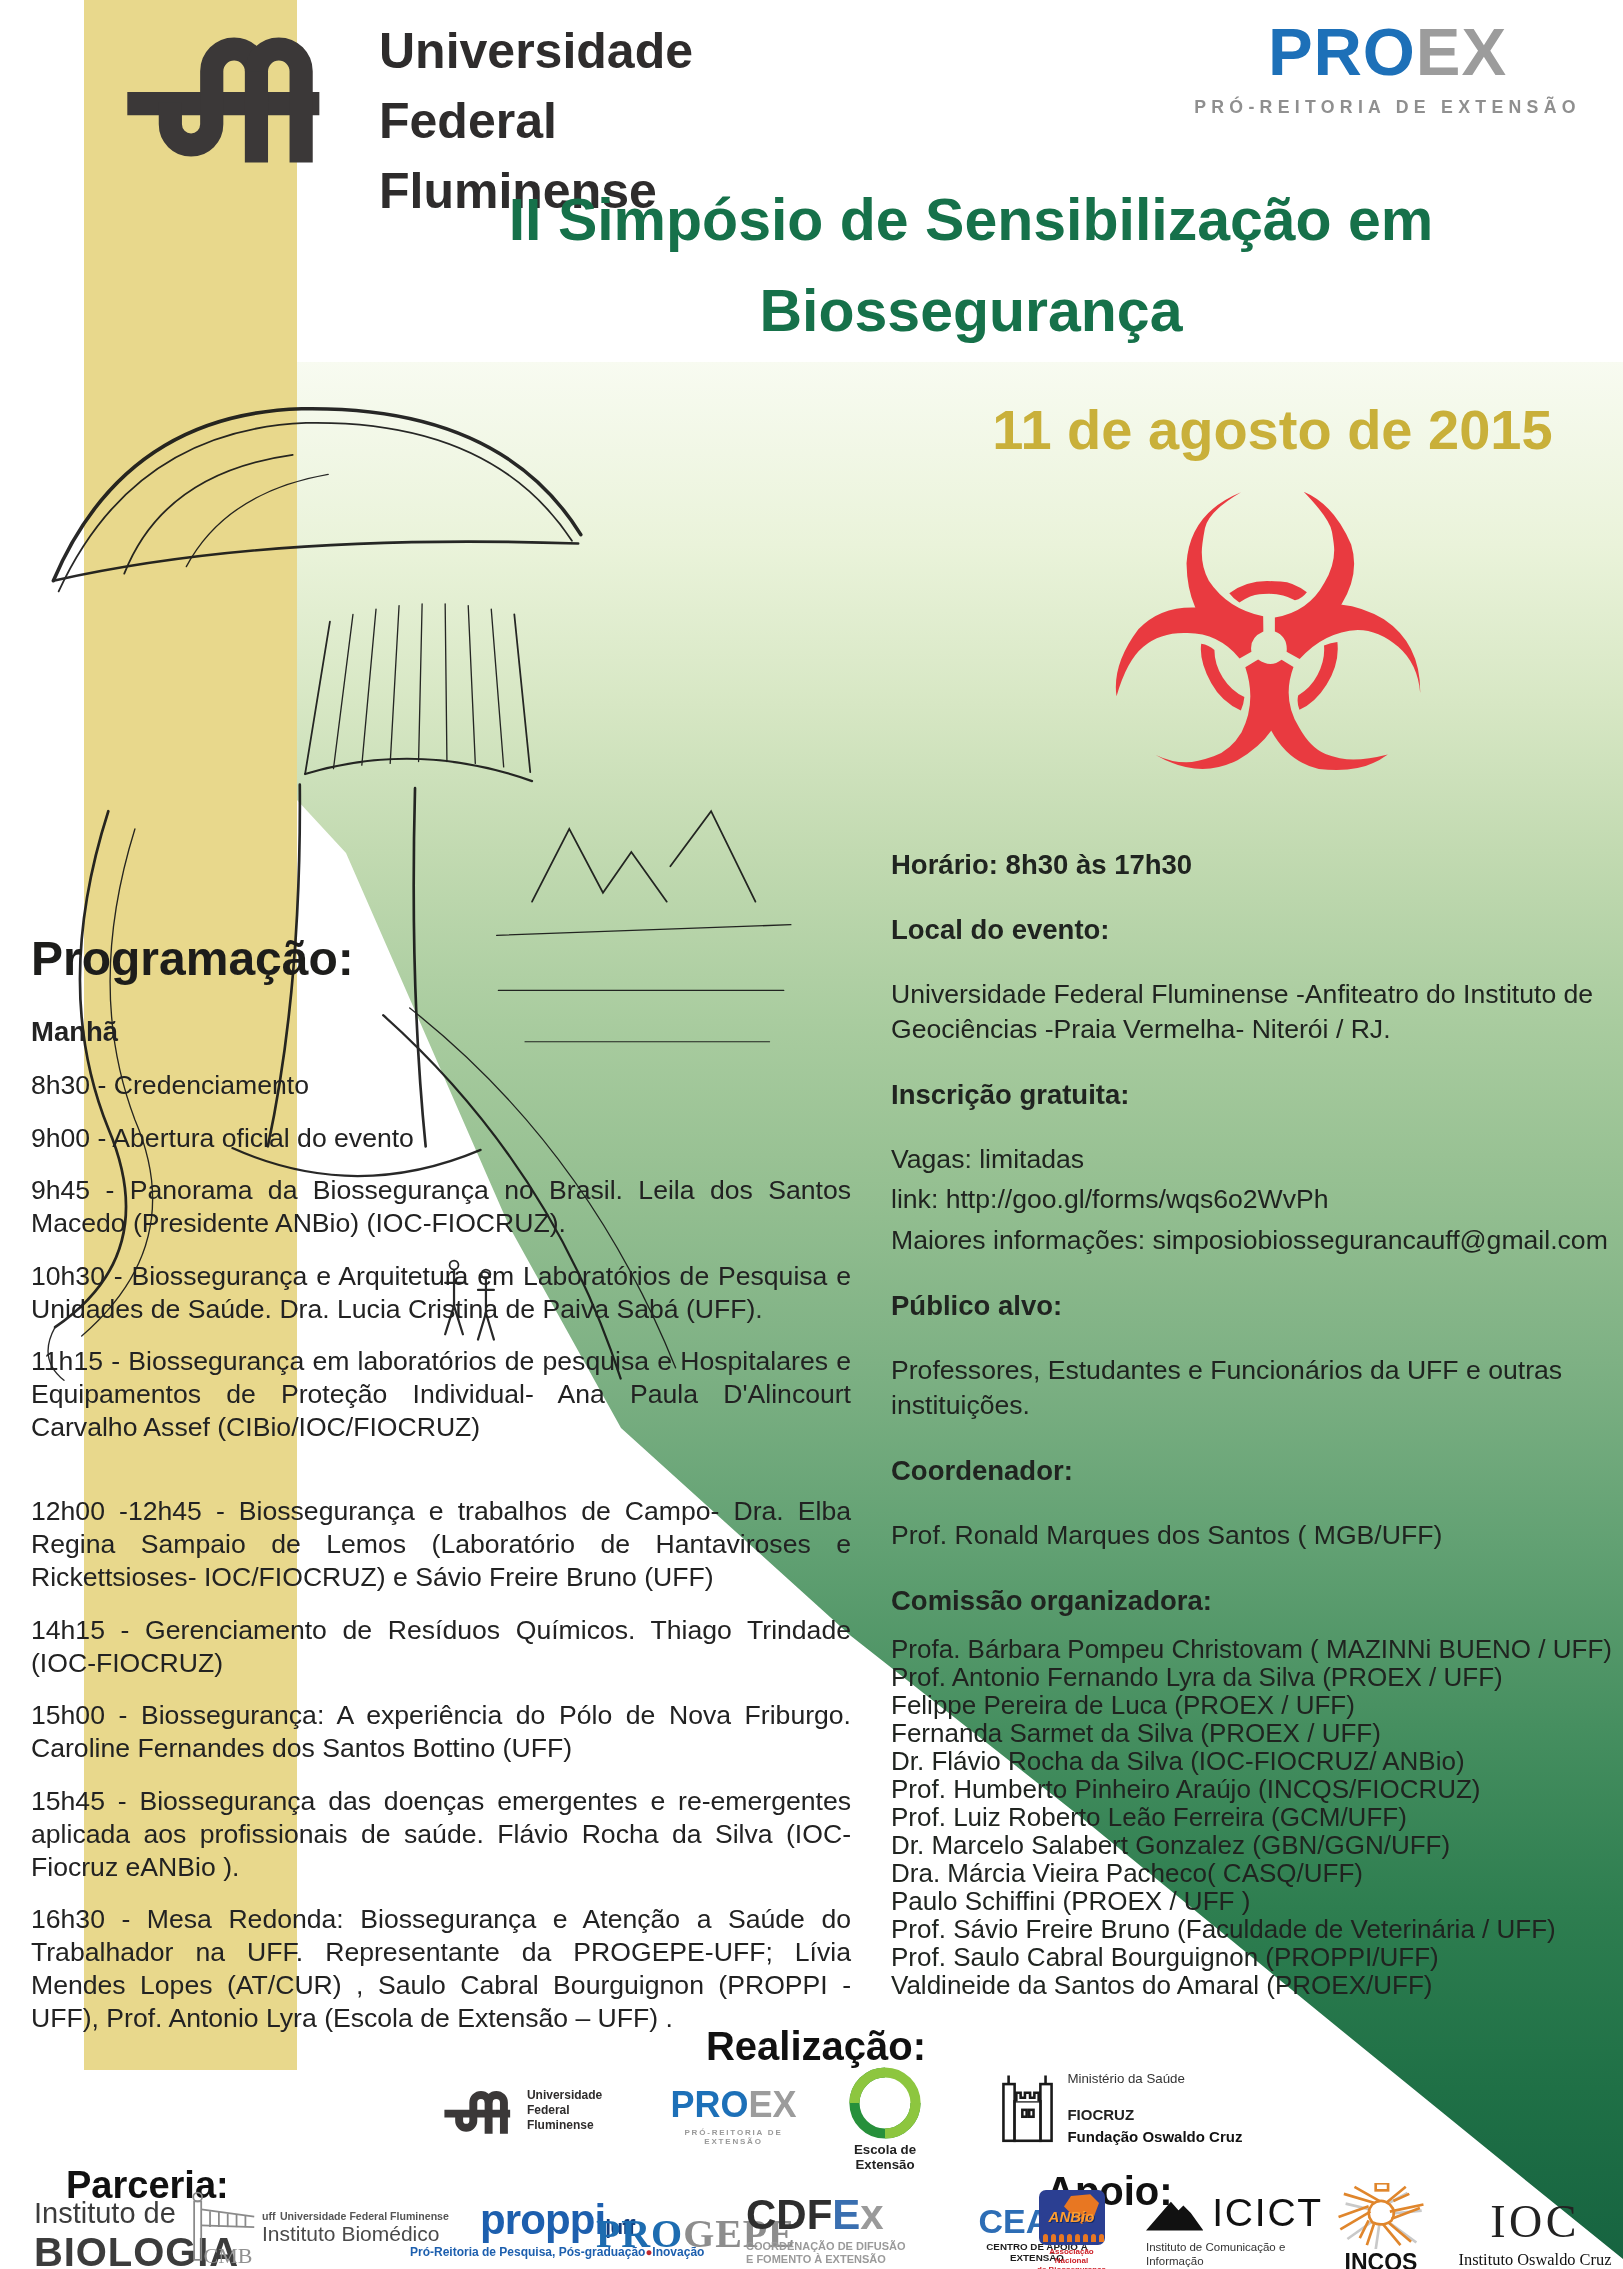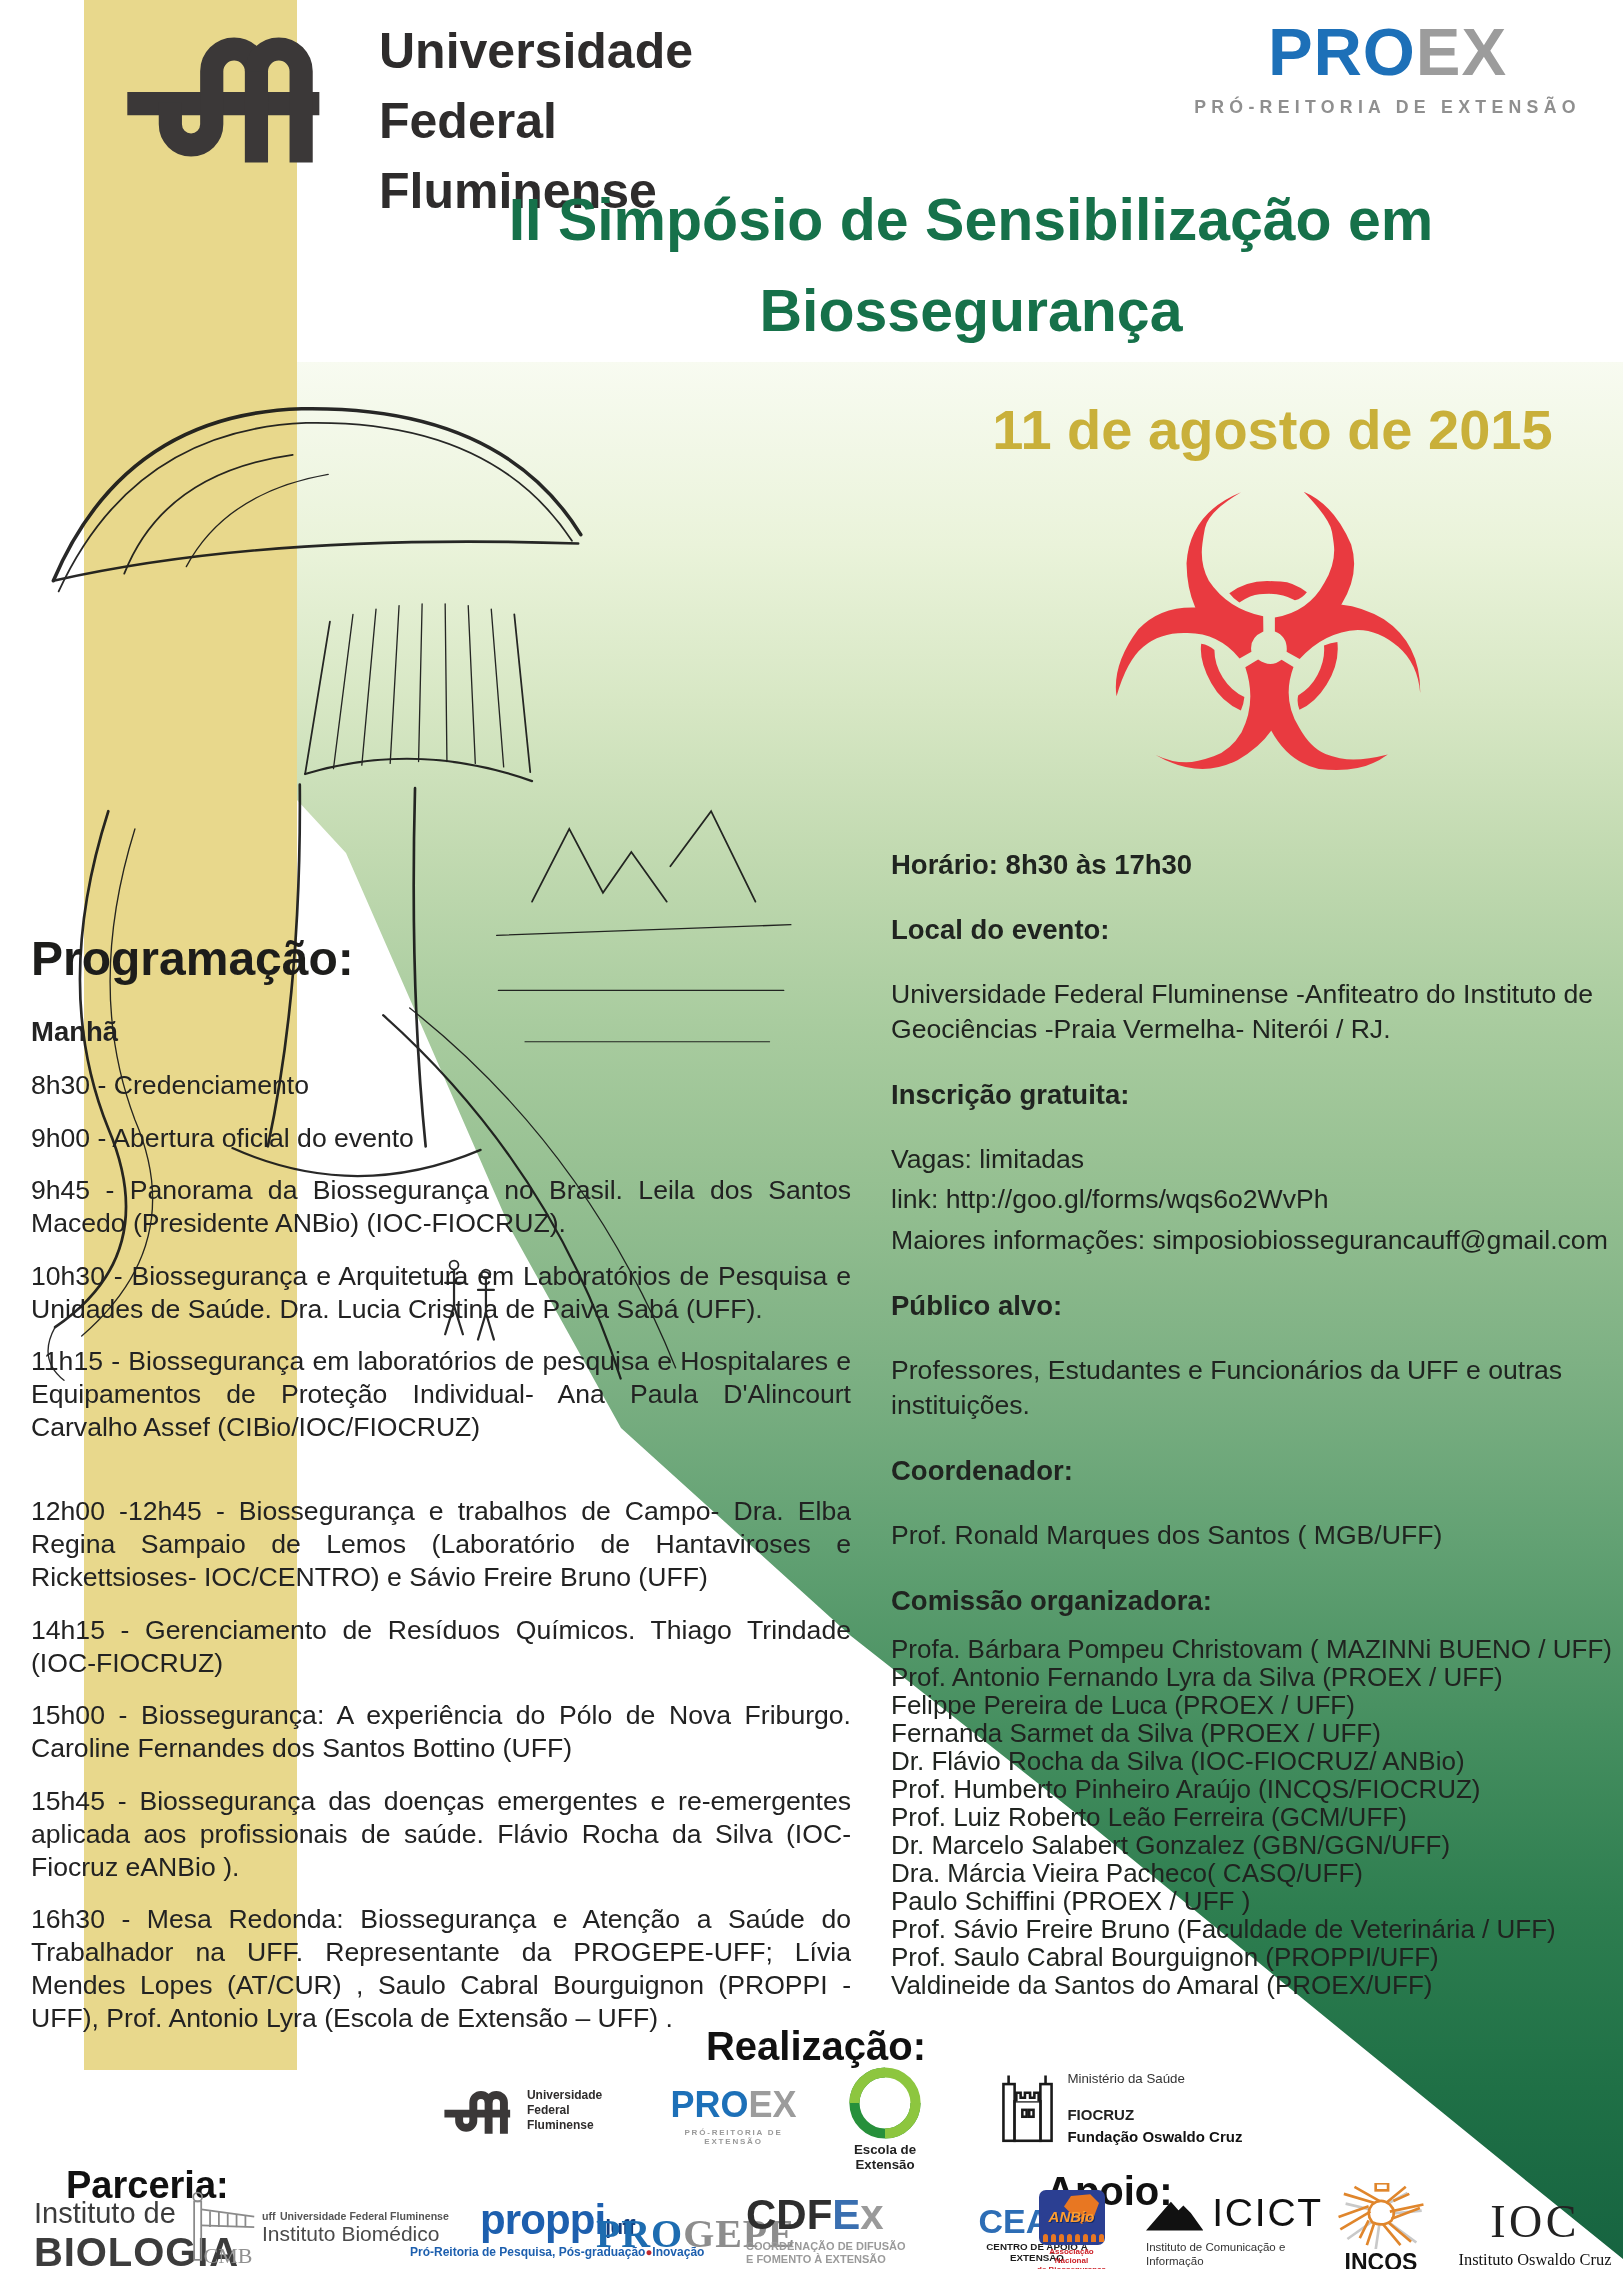--- a/index.html
+++ b/index.html
@@ -185,21 +185,21 @@
   <div class="program">
     <h2>Programação:</h2>
     <p class="slot-label">Manhã</p>
     <div class="morning">
 
     <p class="item">8h30 -  Credenciamento</p>
         <p class="item">9h00 -  Abertura oficial do evento</p>
         <p class="item">9h45 - Panorama da Biossegurança no Brasil. Leila dos Santos Macedo (Presidente ANBio) (IOC-FIOCRUZ).</p>
         <p class="item">10h30 - Biossegurança e Arquitetura em Laboratórios de Pesquisa e Unidades de Saúde. Dra. Lucia Cristina de Paiva Sabá (UFF).</p>
         <p class="item">11h15 - Biossegurança em laboratórios de pesquisa e Hospitalares e Equipamentos de  Proteção Individual-  Ana Paula D'Alincourt Carvalho Assef (CIBio/IOC/FIOCRUZ)</p>
-        <p class="item">12h00 -12h45 - Biossegurança e trabalhos de Campo- Dra. Elba Regina Sampaio de Lemos (Laboratório de Hantaviroses e Rickettsioses- IOC/CENTRO) e Sávio Freire Bruno (UFF)</p>
+        <p class="item">12h00 -12h45 - Biossegurança e trabalhos de Campo- Dra. Elba Regina Sampaio de Lemos (Laboratório de Hantaviroses e Rickettsioses- IOC/FIOCRUZ) e Sávio Freire Bruno (UFF)</p>
       </div>
     <div class="afternoon">
 
     <p class="item">14h15 - Gerenciamento de Resíduos Químicos. Thiago Trindade (IOC-FIOCRUZ)</p>
         <p class="item">15h00 - Biossegurança: A experiência do Pólo de Nova Friburgo. Caroline Fernandes dos Santos Bottino (UFF)</p>
         <p class="item">15h45 - Biossegurança das doenças emergentes e re-emergentes aplicada aos profissionais de saúde.  Flávio Rocha da Silva (IOC-Fiocruz eANBio ).</p>
         <p class="item">16h30 - Mesa Redonda: Biossegurança e Atenção a Saúde do Trabalhador na UFF. Representante da PROGEPE-UFF; Lívia Mendes Lopes (AT/CUR) , Saulo Cabral Bourguignon (PROPPI - UFF), Prof. Antonio Lyra (Escola de Extensão – UFF) .</p>
       </div>
   </div>
 

